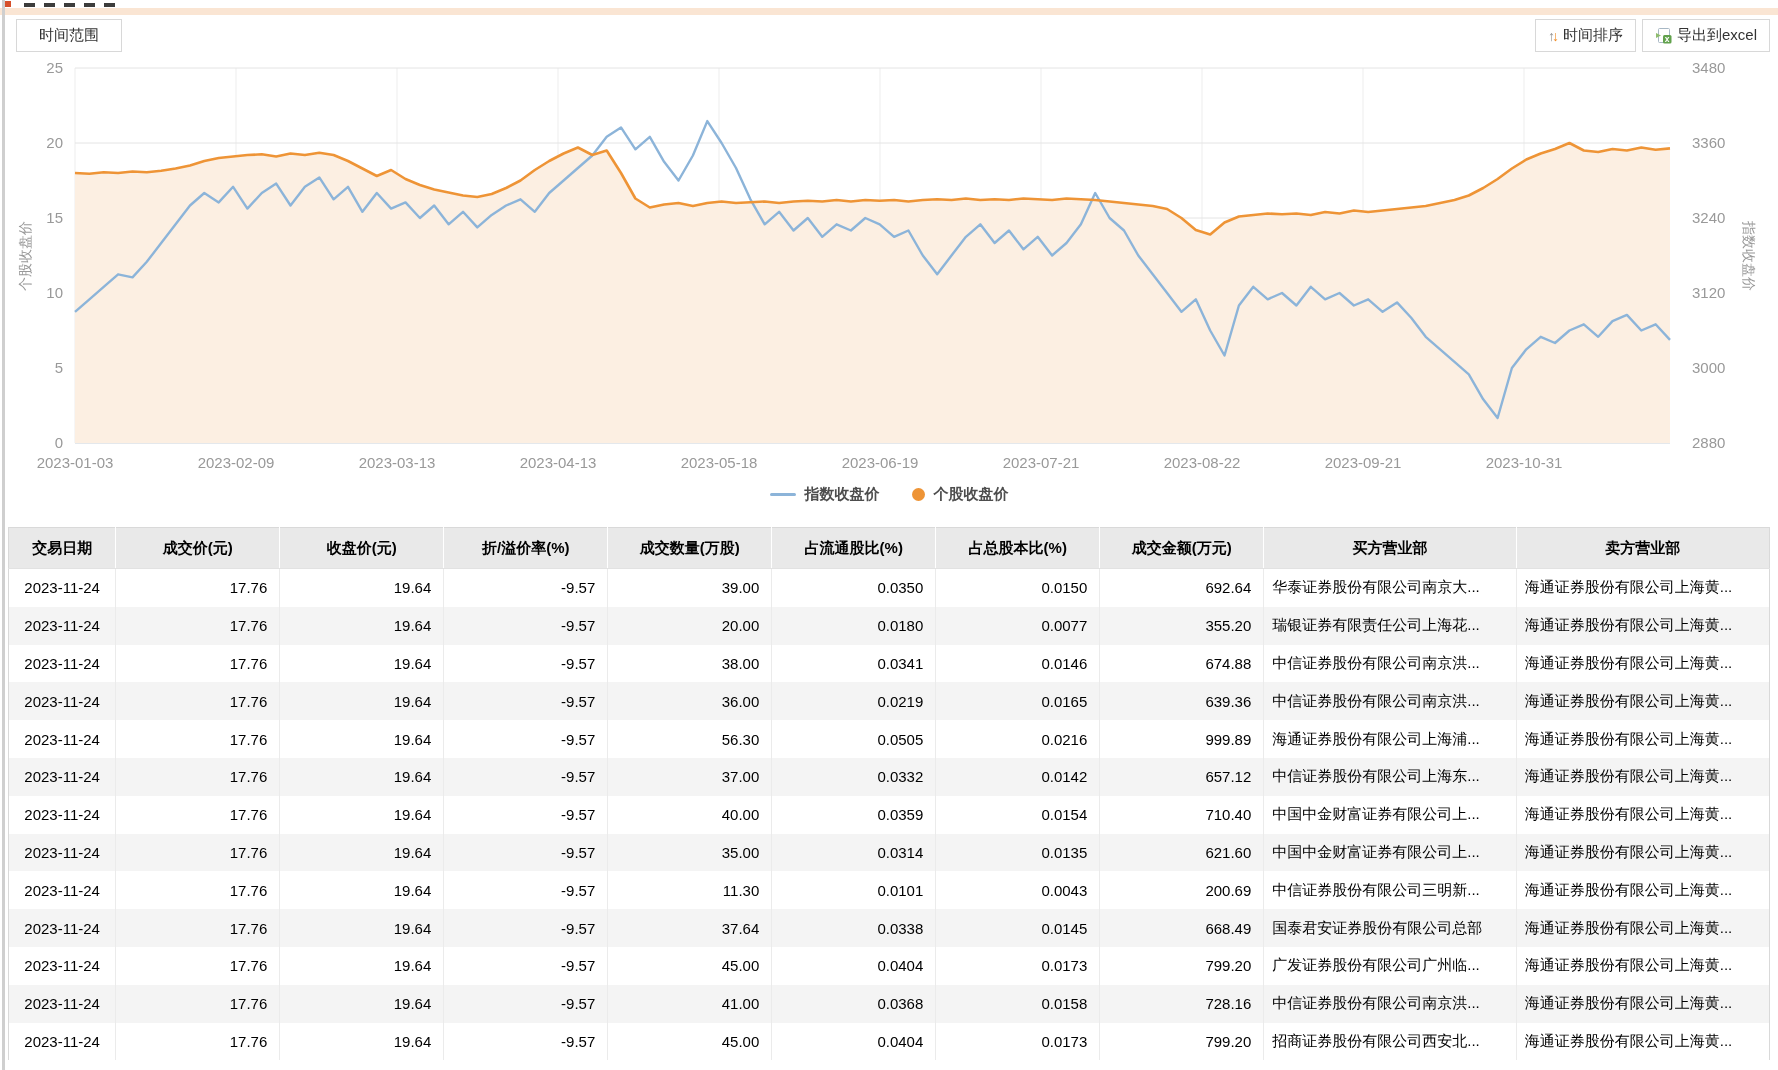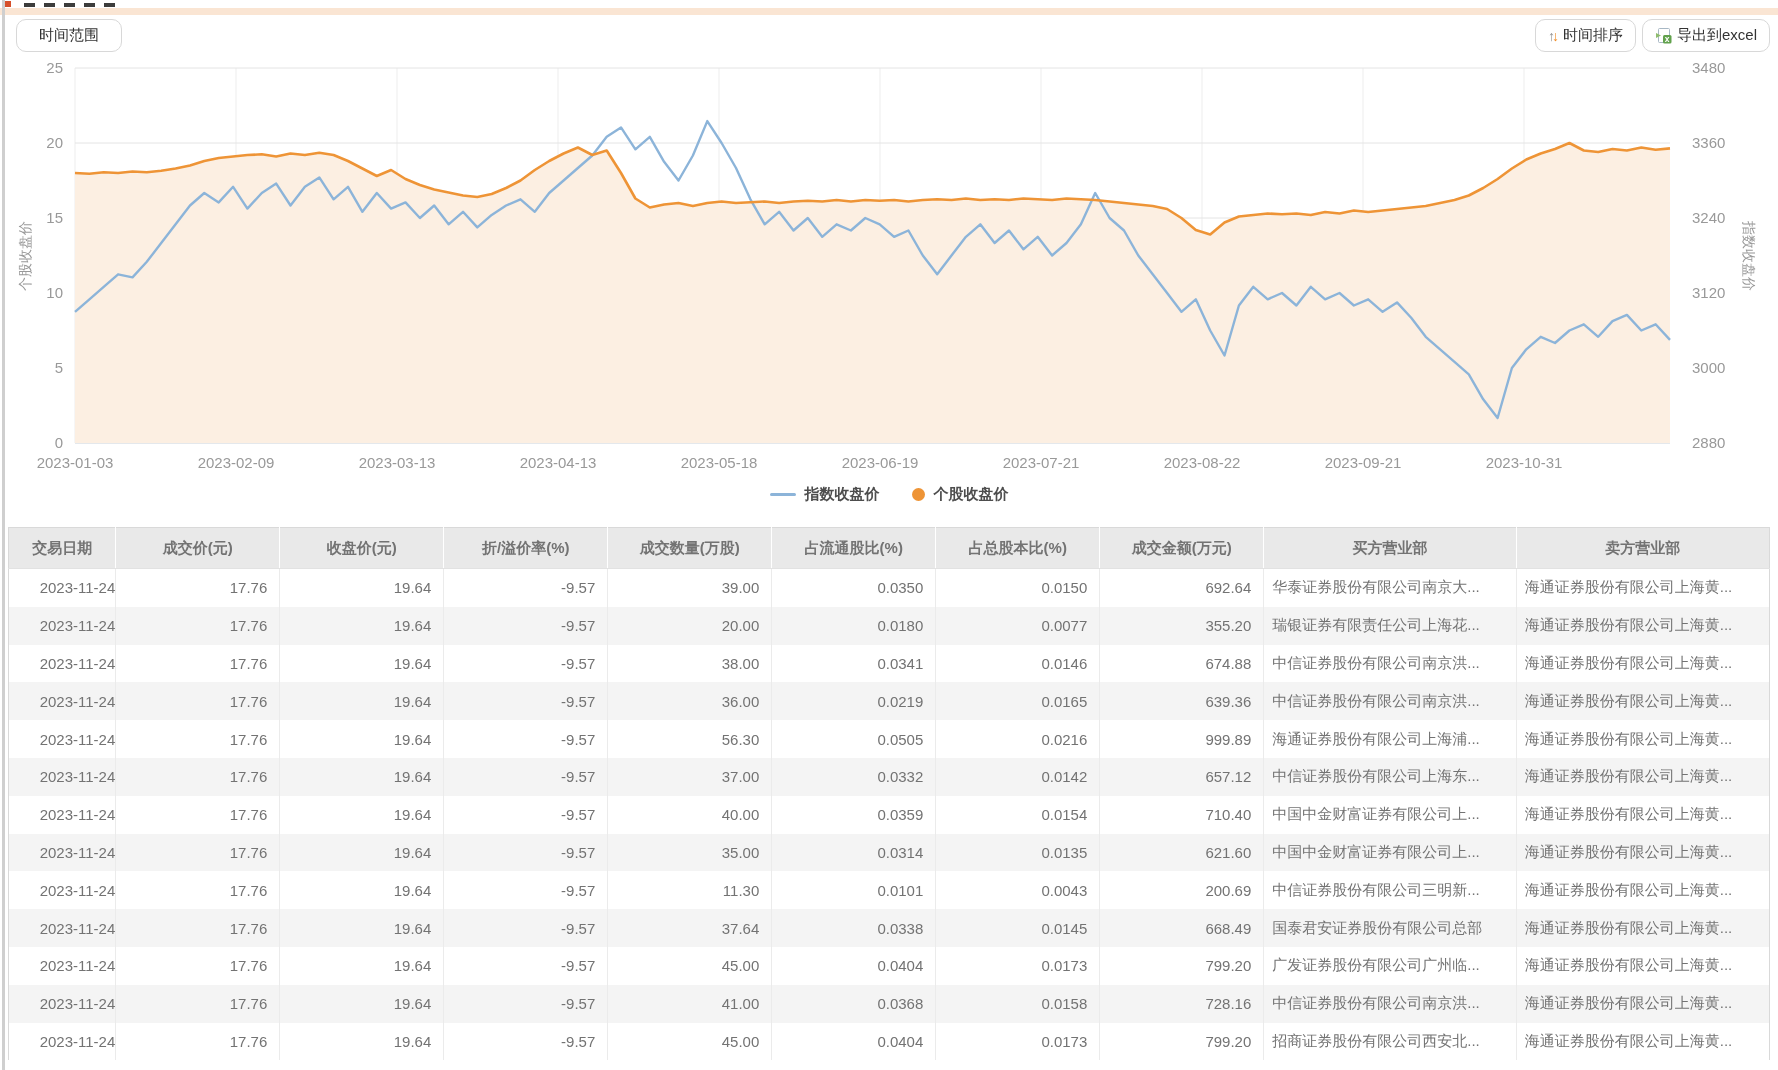--- a/index.html
+++ b/index.html
@@ -10,46 +10,46 @@
   .left-edge{position:absolute;left:2px;top:0;width:3px;height:1070px;background:#cfcfcf;z-index:5}
   
   .cut-title{height:8px;position:relative;overflow:hidden;background:#fff}
   .cut-title .sq{position:absolute;left:3px;bottom:1px;width:8px;height:6px;background:#d6502b}
   .cut-title .frag{position:absolute;left:24px;bottom:1px;width:100px;height:4px;
     background:repeating-linear-gradient(90deg,#3c3c3c 0 11px,transparent 11px 20px)}
   .peach-band{height:7px;background:#fae5d3}
   
   .toolbar{display:flex;align-items:center;height:41px;padding:0 8px;background:#fff}
   .btn{display:inline-flex;align-items:center;gap:5px;border:1px solid #d8d8d8;background:#fff;
-    height:33px;padding:0 12px;font-size:15px;color:#333;border-radius:10px;cursor:pointer;box-sizing:border-box}
+    height:33px;padding:0 12px;font-size:15px;color:#333;border-radius:0;cursor:pointer;box-sizing:border-box}
   .btn-range{margin-left:8px;padding:0 22px}
   .spacer{flex:1}
   .btn+.btn{margin-left:6px}
   .sort-ic{font-size:14px;font-weight:bold;letter-spacing:-3px;margin-right:2px}
   .sort-ic .up{color:#8f8f8f}
   .sort-ic .dn{color:#f18c25}
   
   .chart-wrap{position:relative}
   #chart-svg{display:block}
   .legend{height:36px;display:flex;justify-content:center;align-items:center;gap:32px;
     font-size:15px;font-weight:bold;color:#4d4d4d}
   .legend .it{display:flex;align-items:center;gap:9px;cursor:pointer}
   .lm-line{width:26px;height:3px;border-radius:2px;background:#8cb4d9}
   .lm-dot{width:13px;height:13px;border-radius:50%;background:#ee9436}
   
   table{margin:15px 0 0 8px;border-collapse:collapse;table-layout:fixed;width:1762px;
-    font-size:15px;color:#737373;border:1px solid #d9d9d9;border-bottom:none}
+    font-size:15px;color:#000000;border:1px solid #d9d9d9;border-bottom:none}
   thead th{background:#e9e9e9;font-weight:bold;height:40px;text-align:center;
     border-right:1px solid #fff;border-bottom:1px solid #e2e2e2;padding:0}
   thead th:last-child{border-right:1px solid #d9d9d9}
   tbody td{height:37.8px;border-right:1px solid #ebebeb;padding:0 12px;
     white-space:nowrap;overflow:hidden;background:#fff}
   tbody td:last-child{border-right:none}
   tbody tr:nth-child(even) td{background:#f4f4f4}
-  tbody td:first-child{text-align:right;padding:0}
+  tbody td:first-child{text-align:center;padding:0}
   tbody td:nth-child(n+2):nth-child(-n+8){text-align:right}
   tbody td:nth-child(9),tbody td:nth-child(10){text-align:left;padding:0 8px}
 </style>
 </head>
 <body>
 
 <div class="left-edge"></div>
 
 <div class="cut-title">
   <span class="sq"></span>

